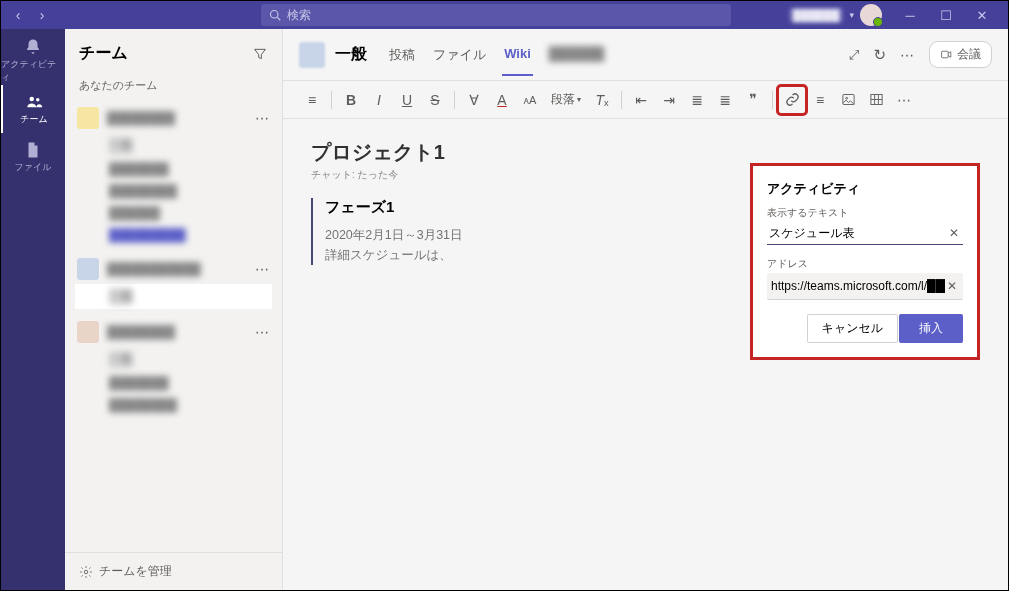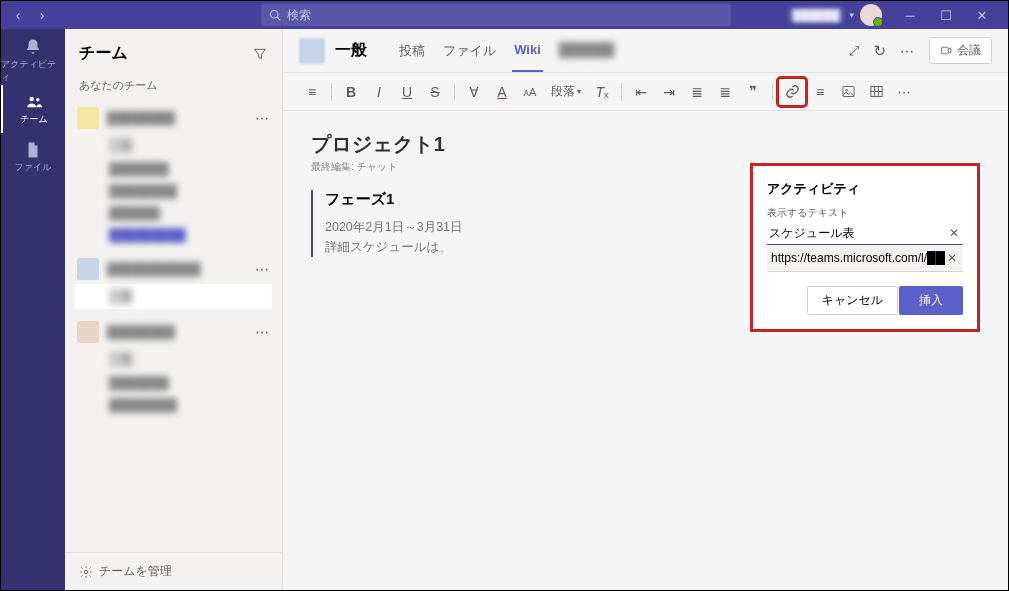--- a/index.html
+++ b/index.html
@@ -30,28 +30,28 @@
 .team-sq { width: 22px; height: 22px; border-radius: 3px; background: #f5e6a3; flex-shrink: 0; }
 .team-sq.c2 { background: #c8d5e8; }
 .team-sq.c3 { background: #e8d5c8; }
 .team-name { font-size: 12px; flex: 1; }
 .blurred { filter: blur(3px); color: #888; background: #d0d0d0; border-radius: 2px; display: inline-block; }
 .team-more { color: #605e5c; font-size: 14px; letter-spacing: 1px; cursor: pointer; }
 .channel { font-size: 12px; color: #605e5c; padding: 4px 0 4px 34px; cursor: pointer; }
 .channel.sel { background: #fff; }
 .sb-footer { margin-top: auto; padding: 10px 14px; font-size: 12px; color: #605e5c; display: flex; align-items: center; gap: 6px; cursor: pointer; border-top: 1px solid #e1dfdd; }
 .main { flex: 1; background: #f5f5f5; display: flex; flex-direction: column; position: relative; }
-.chead { height: 44px; border-bottom: 1px solid #e1dfdd; display: flex; align-items: center; padding: 0 16px; gap: 10px; background: #f5f5f5; }
+.chead { height: 52px; border-bottom: 1px solid #e1dfdd; display: flex; align-items: center; padding: 0 16px; gap: 10px; background: #f5f5f5; }
 .ch-sq { width: 26px; height: 26px; border-radius: 3px; background: #c8d5e8; filter: blur(1px); }
 .ch-title { font-size: 16px; font-weight: 700; }
-.tabs { display: flex; gap: 14px; font-size: 13px; color: #605e5c; margin-left: 20px; }
+.tabs { display: flex; gap: 14px; font-size: 13px; color: #605e5c; margin-left: 10px; }
 .tab { padding: 12px 2px; cursor: pointer; }
 .tab.active { color: #5b5fc7; border-bottom: 2px solid #5b5fc7; font-weight: 600; }
 .ch-right { margin-left: auto; display: flex; align-items: center; gap: 14px; color: #605e5c; }
-.meet-btn { background: #fff; border: 1px solid #d1d1d1; border-radius: 3px; padding: 4px 10px; font-size: 12px; display: flex; align-items: center; gap: 4px; cursor: pointer; }
+.meet-btn { background: #fff; border: 1px solid #d1d1d1; border-radius: 9px; padding: 4px 10px; font-size: 12px; display: flex; align-items: center; gap: 4px; cursor: pointer; }
 .toolbar { height: 38px; display: flex; align-items: center; padding: 0 16px; gap: 2px; background: #f5f5f5; border-bottom: 1px solid #e1dfdd; }
 .tbtn { width: 26px; height: 26px; display: flex; align-items: center; justify-content: center; color: #605e5c; cursor: pointer; font-size: 14px; border-radius: 2px; }
 .tbtn.txt { width: auto; padding: 0 6px; font-size: 12px; gap: 2px; }
 .tdiv { width: 1px; height: 18px; background: #d1d1d1; margin: 0 4px; }
 .tbtn.hl { outline: 3px solid #c42424; outline-offset: 0; }
 .wiki-body { padding: 20px 28px; position: relative; }
 .wiki-title { font-size: 20px; font-weight: 700; color: #323130; }
 .wiki-sub { font-size: 10px; color: #8a8886; margin-top: 2px; }
 .section { border-left: 2px solid #464775; padding-left: 12px; margin-top: 16px; }
 .sec-title { font-size: 15px; font-weight: 700; margin-bottom: 8px; }
@@ -239,37 +239,38 @@
             <line x1="3" y1="12" x2="21" y2="12"></line>
             <line x1="9" y1="4" x2="9" y2="20"></line>
             <line x1="15" y1="4" x2="15" y2="20"></line>
           </svg>
         </span>
       <span class="tbtn">⋯</span>
     </div>
 
     <div class="wiki-body">
       <div class="wiki-title">プロジェクト1</div>
-      <div class="wiki-sub">最終編集: チャット</div>
+      <div class="wiki-sub">チャット: たった今</div>
       <div class="section">
         <div class="sec-title">フェーズ1</div>
         <div class="sec-body">
           <div>2020年2月1日～3月31日</div>
           <div>詳細スケジュールは、</div>
         </div>
       </div>
     </div>
 
     <div class="popup">
       <div class="pop-title">アクティビティ</div>
       <div class="pop-label">表示するテキスト</div>
       <div class="pop-field">
         <input value="スケジュール表" style="">
         <span class="clr">✕</span>
       </div>
+      <div class="pop-label" style="margin-top:12px">アドレス</div>
       <div class="pop-field addr">
         <input value="https://teams.microsoft.com/l/███" style="">
         <span class="clr">✕</span>
       </div>
       <div class="pop-btns">
         <button class="btn-c">キャンセル</button>
         <button class="btn-p">挿入</button>
       </div>
     </div>
   </div>

